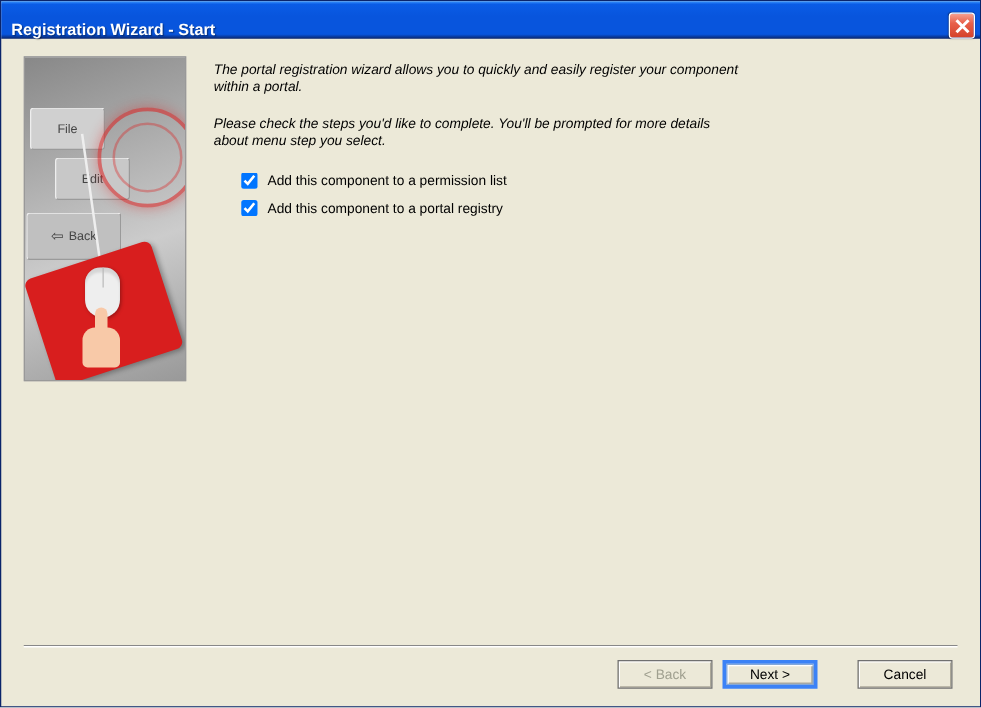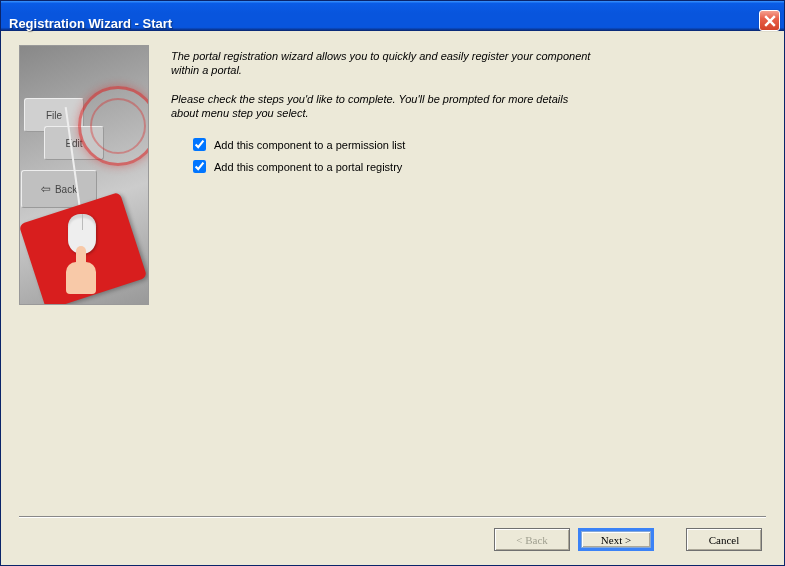--- a/index.html
+++ b/index.html
@@ -64,21 +64,21 @@
     position: relative;
     overflow: hidden;
     border: 1px solid #999;
   }
   
   .sidebar-image .bg {
     position: absolute; inset: 0;
     background: linear-gradient(160deg, #888 0%, #aaa 30%, #ccc 60%, #999 100%);
   }
   .sidebar-image .box-file {
-    position:absolute; top:52px; left:4px; width:60px; height:34px;
+    position:absolute; top:40px; left:4px; width:60px; height:34px;
     background:#d0d0d0; border:1px outset #eee; border-radius:3px;
     font-size:10px; color:#444; display:flex; align-items:center; justify-content:center;text-align:right;
   }
   .sidebar-image .box-edit {
     position:absolute; top:80px; left:24px; width:60px; height:34px;
     background:#c8c8c8; border:1px outset #eee; border-radius:3px;
     font-size:10px; color:#444; display:flex; align-items:center; justify-content:center;
   }
   .sidebar-image .box-back {
     position:absolute; top:124px; left:1px; width:76px; height:38px;
@@ -149,21 +149,21 @@
   .button-row {
     display: flex;
     justify-content: flex-end;
     gap: 8px;
     padding-right: 4px;
     padding-bottom: 4px;
   }
   .btn {
     min-width: 76px;
     height: 23px;
-    font-family: Liberation Serif, serif;
+    font-family: Liberation Sans, sans-serif;
     font-size: 11px;
     background: #ece9d8;
     border: 1px solid #707070;
     box-shadow: inset 1px 1px 0 #fff, inset -1px -1px 0 #aca899;
     cursor: pointer;
     padding: 0 10px;
   }
   .btn.default {
     border: 3px solid #3b82f6;
     box-shadow: inset 0 0 0 1px #84a8d8, inset 2px 2px 0 #fff, inset -2px -2px 0 #aca899;

